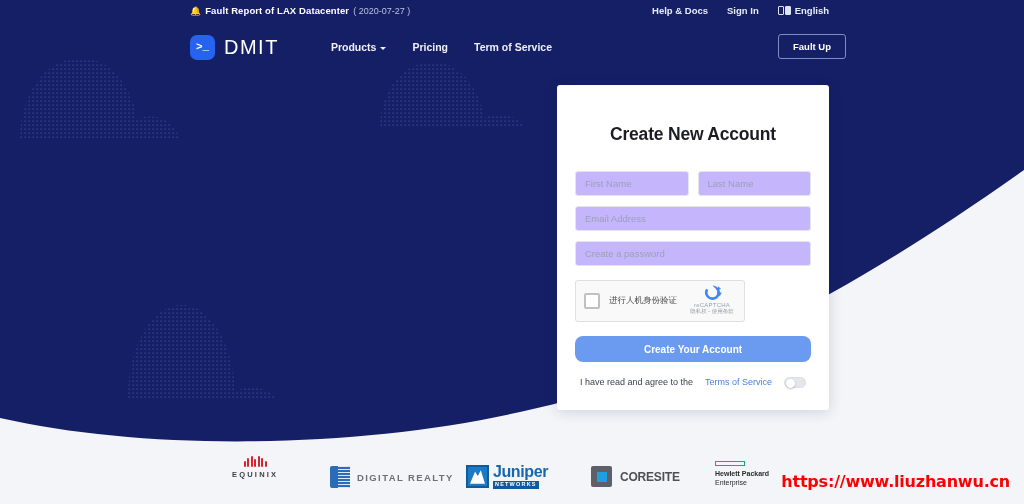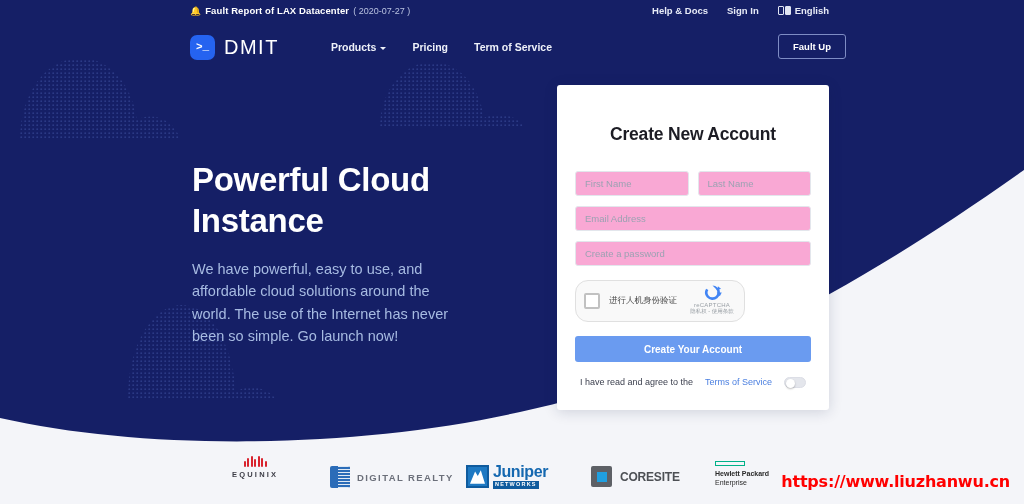--- a/index.html
+++ b/index.html
@@ -121,31 +121,31 @@
     padding: 12px 18px;
   }
   .card-title {
     text-align: center; color: #1c1c24;
     font-size: 17.5px; font-weight: bold;
     padding-top: 27px; letter-spacing: -0.2px;
   }
   .field-row { display: flex; gap: 9px; margin-top: 26px; }
   .fld {
     height: 25px; border: 1px solid #e3e6ec; border-radius: 3px;
-    background: #f9a8d4; width: 100%;
+    background: #c4b5fd; width: 100%;
     font-size: 9.5px; color: #3b4151; padding: 0 9px;
     font-family: "Liberation Sans", sans-serif; outline: none;
   }
   .fld::placeholder { color: #9ba2b2; }
   .fld-full { margin-top: 10px; }
 
   .captcha {
     margin-top: 14px;
     width: 170px; height: 42px;
-    background: #f9f9f9; border: 1px solid #e0e0e0; border-radius: 13px;
+    background: #f9f9f9; border: 1px solid #e0e0e0; border-radius: 3px;
     display: flex; align-items: center; position: relative;
     padding: 0 8px;
   }
   .cap-box {
     width: 16px; height: 16px; background: #fff;
     border: 2px solid #c1c1c1; border-radius: 2px;
   }
   .cap-label { font-size: 8.5px; color: #4a4a4a; margin-left: 9px; }
   .cap-brand {
     position: absolute; right: 6px; top: 3px;
@@ -154,21 +154,21 @@
   .cap-logo {
     width: 19px; height: 17px; margin: 0 auto;
     position: relative;
   }
   .cap-logo svg { display:block; }
   .cap-brand-name { font-size: 6px; color: #9aa0a6; letter-spacing: .2px; margin-top: 1px; }
   .cap-terms { font-size: 5.5px; color: #9aa0a6; margin-top: 0px; }
 
   .submit-btn {
     margin-top: 14px; width: 236px; height: 26px;
-    background: #6a9bf0; border: none; border-radius: 3px;
+    background: #6a9bf0; border: none; border-radius: 8px;
     color: #fff; font-size: 10px; font-weight: bold;
     cursor: pointer; font-family: "Liberation Sans", sans-serif;
     display: block;
   }
   .terms-row {
     margin-top: 15px; display: flex; align-items: flex-start;
     justify-content: center; gap: 12px;
     font-size: 9px; color: #3e4250;
   }
   .terms-link { color: #4a7fe0; text-decoration: none; }
@@ -305,27 +305,20 @@
       <a href="#">
         <span>Products</span>
         <span class="caret"></span>
       </a>
       <a href="#">Pricing</a>
       <a href="#">Term of Service</a>
     </div>
   </div>
   <button class="signup-btn">Fault Up</button>
 
-  <div class="hero-copy">
-    <div class="hero-title">
-      <div>Powerful Cloud</div>
-      <div>Instance</div>
-    </div>
-    <div class="hero-sub">We have powerful, easy to use, and affordable cloud solutions around the world. The use of the Internet has never been so simple. Go launch now!</div>
-  </div>
 
   <div class="card">
     <div class="card-title">Create New Account</div>
 
     <div class="field-row">
       <input class="fld" type="text" placeholder="First Name" style="">
       <input class="fld" type="text" placeholder="Last Name" style="">
     </div>
 
     <input class="fld fld-full" type="text" placeholder="Email Address" style="">

